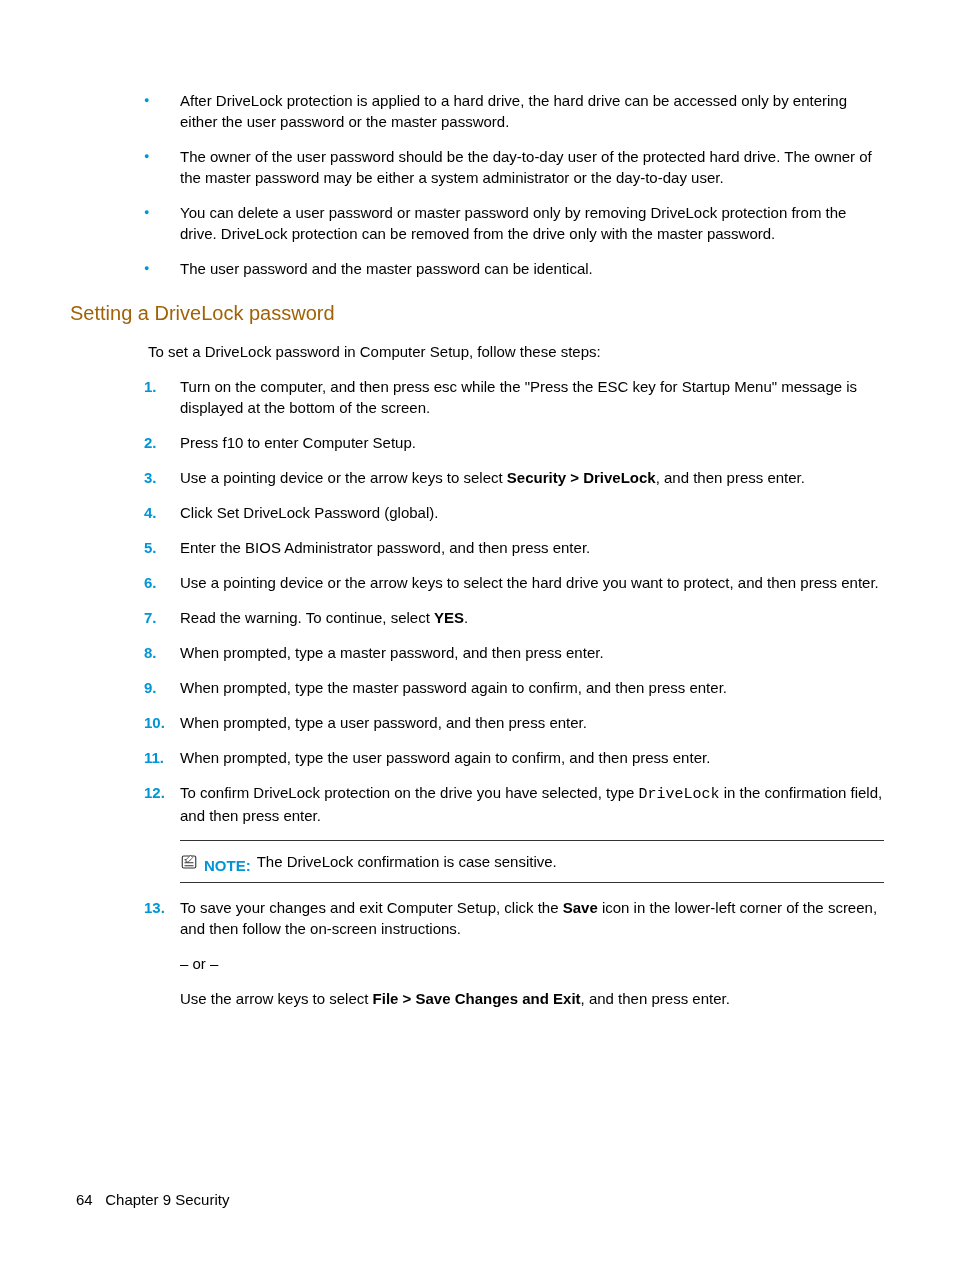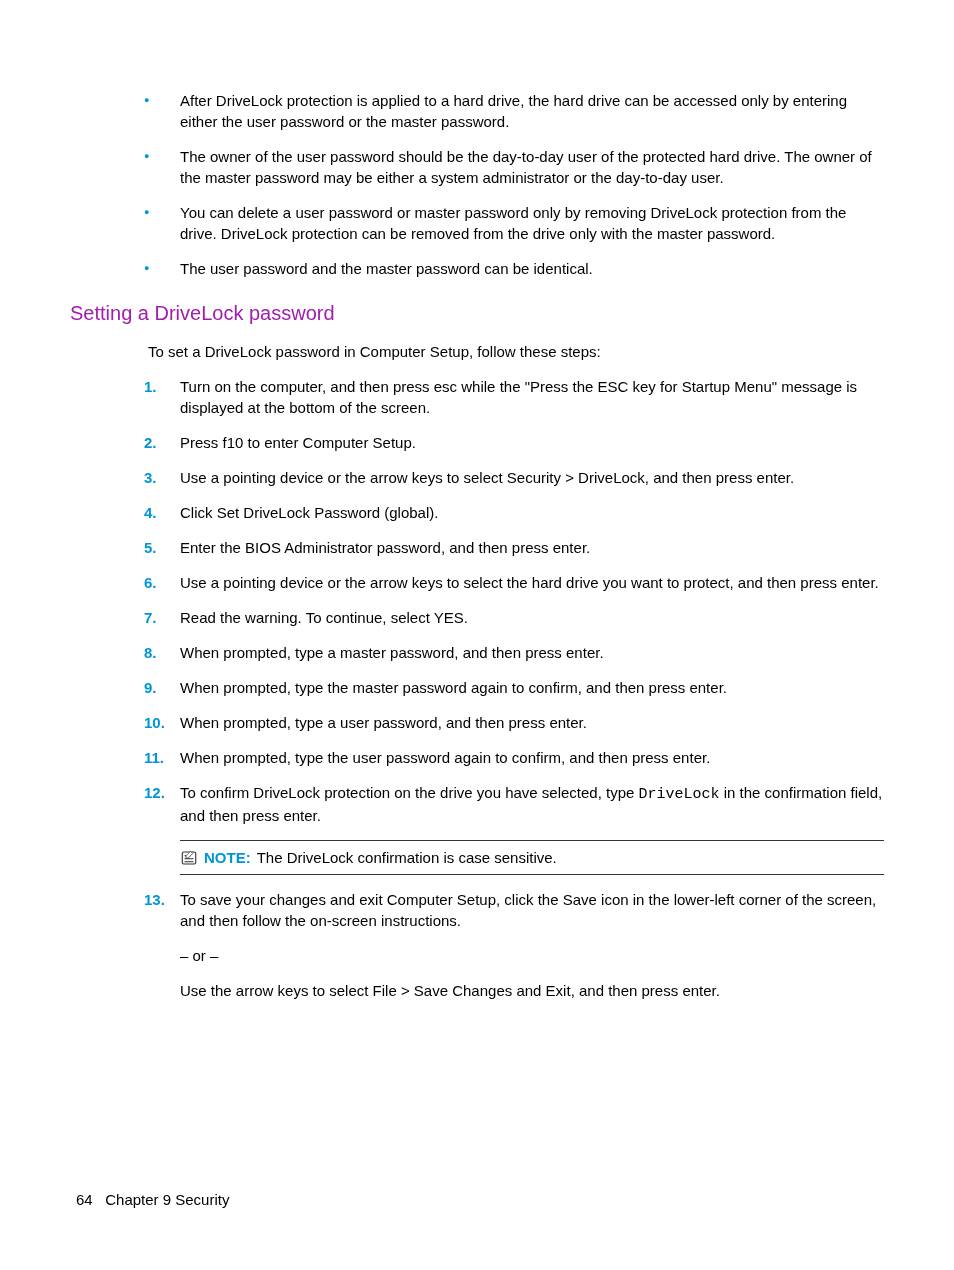--- a/index.html
+++ b/index.html
@@ -34,21 +34,21 @@
   }
   ul.bullets > li::before {
     content: "●";
     color: #0096d6;
     font-size: 9px;
     position: absolute;
     left: 0;
     top: 4px;
   }
   h2.heading {
-    color: #a21caf;
+    color: #a16207;
     font-weight: normal;
     font-size: 20px;
     margin: 12px 0 14px 0;
   }
   p.intro {
     margin: 0 0 14px 78px;
   }
   ol.steps {
     list-style: none;
     padding: 0;
@@ -67,21 +67,21 @@
     color: #0096d6;
     font-weight: bold;
     position: absolute;
     left: 0;
     top: 0;
   }
   .key {
     color: #000000;
   }
   .bold {
-    font-weight: normal;
+    font-weight: bold;
     text-align: right;
   }
   .mono {
     font-family: "Courier New", monospace;
   }
   .notebox {
     margin: 0 0 14px 110px;
     border-top: 1px solid #333;
     border-bottom: 1px solid #333;
     padding: 6px 0;
@@ -90,20 +90,21 @@
     gap: 6px;
   }
   .note-icon {
     width: 18px;
     height: 18px;
     flex: 0 0 auto;
   }
   .note-label {
     color: #0096d6;
     font-weight: bold;
+    margin-top: 8px;
   }
   p.closing {
     margin: 0 0 14px 78px;
   }
   .footer {
     position: absolute;
     left: 76px;
     bottom: 60px;
     font-size: 15px;
   }

